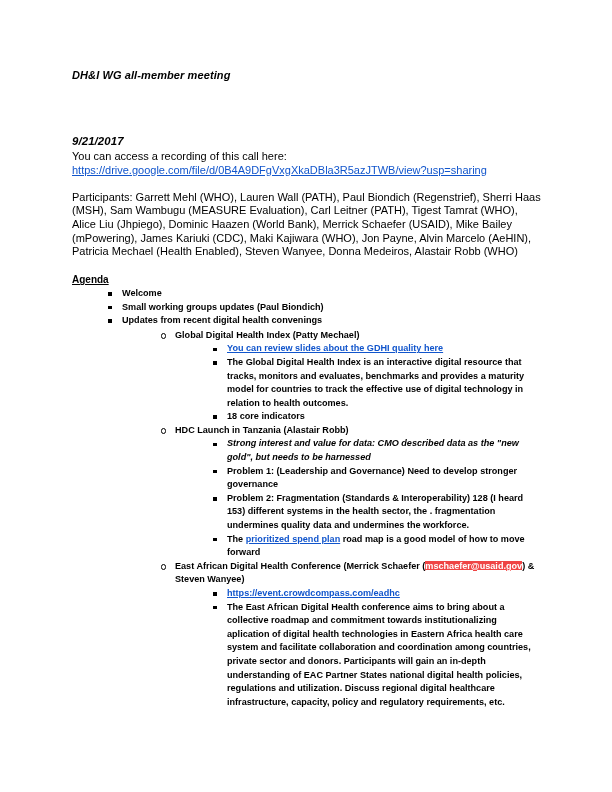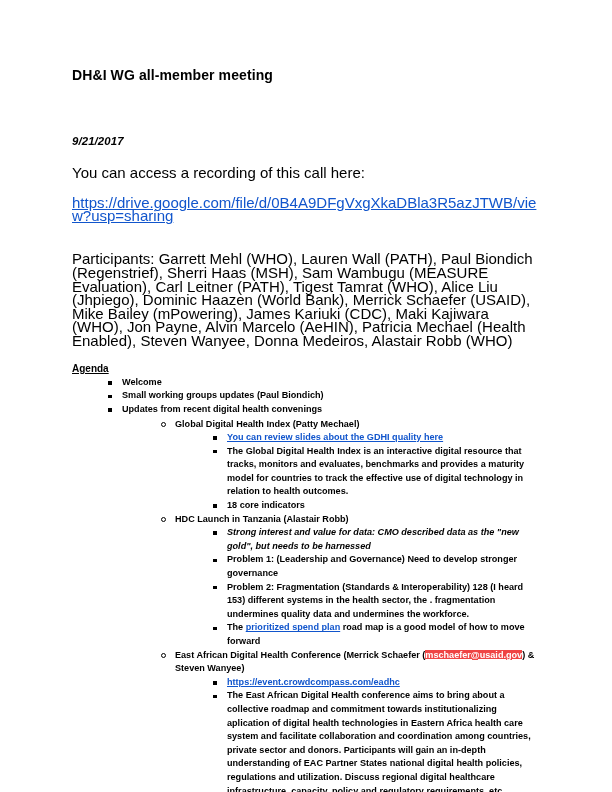--- a/index.html
+++ b/index.html
@@ -22,36 +22,36 @@
     position: absolute;
     left: 72px;
     top: 66px;
     width: 470px;
     font-size: 9.1px;
     line-height: 13.6px;
     color: #000000;
   }
   .doc-title {
     font-weight: bold;
-    font-size: 14px;
+    font-style: italic;
+    font-size: 11px;
     line-height: 18px;
     letter-spacing: 0.1px;
   }
   .doc-date {
     font-weight: bold;
     font-style: italic;
     font-size: 11.4px;
     line-height: 18px;
     letter-spacing: 0.1px;
     margin-top: 48px;
   }
   .para {
-    font-size: 15px;
-    line-height: 13.6px;
-    margin-top: 16px;
+    font-size: 11px;
+    line-height: 13.6px;
   }
   .link {
     color: #1155cc;
     text-decoration: underline;
     word-break: break-all;
   }
   .link-sel {
     color: #ffffff;
     background: #ef4444;
     text-decoration: underline;

